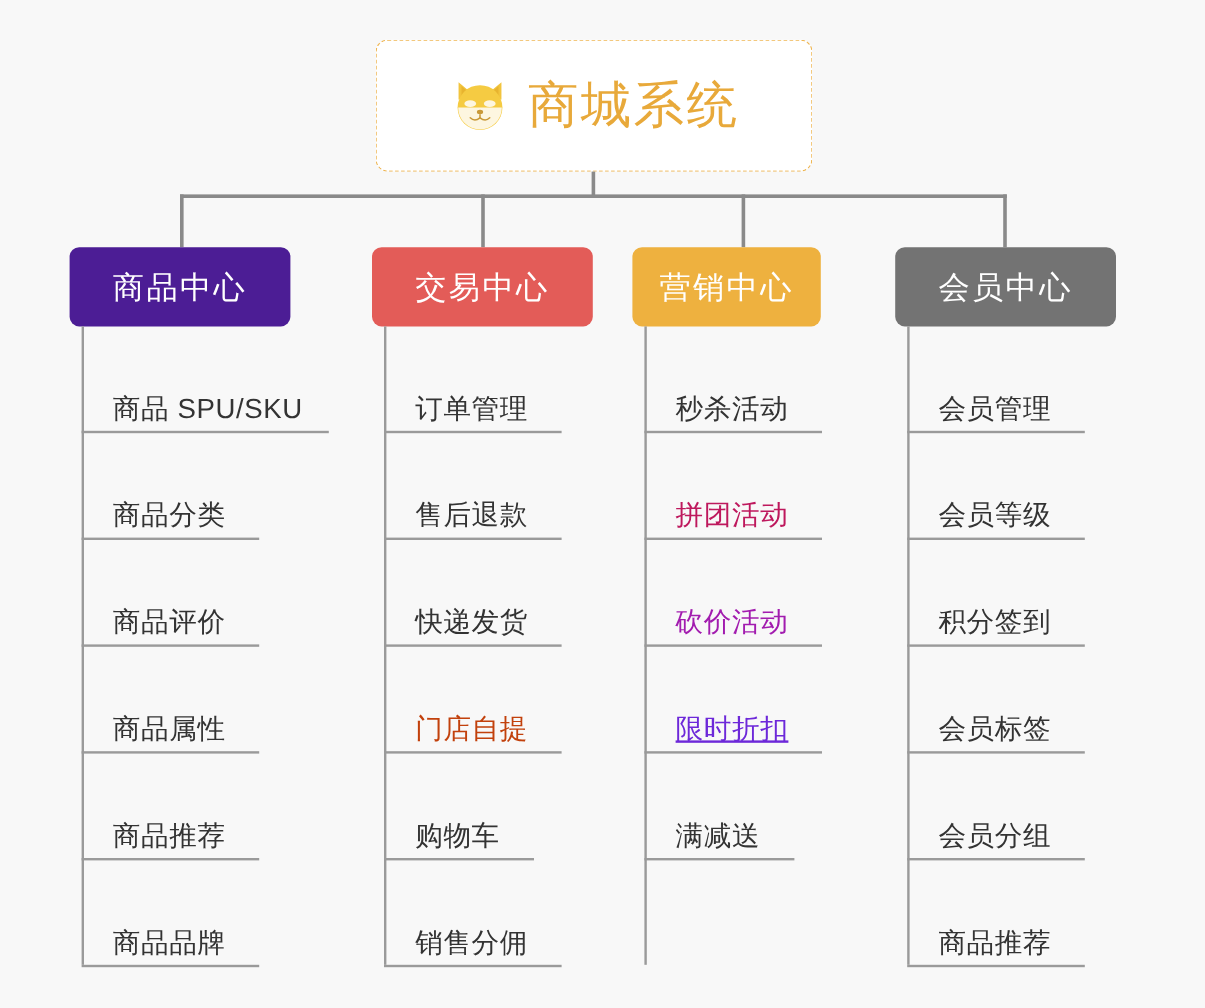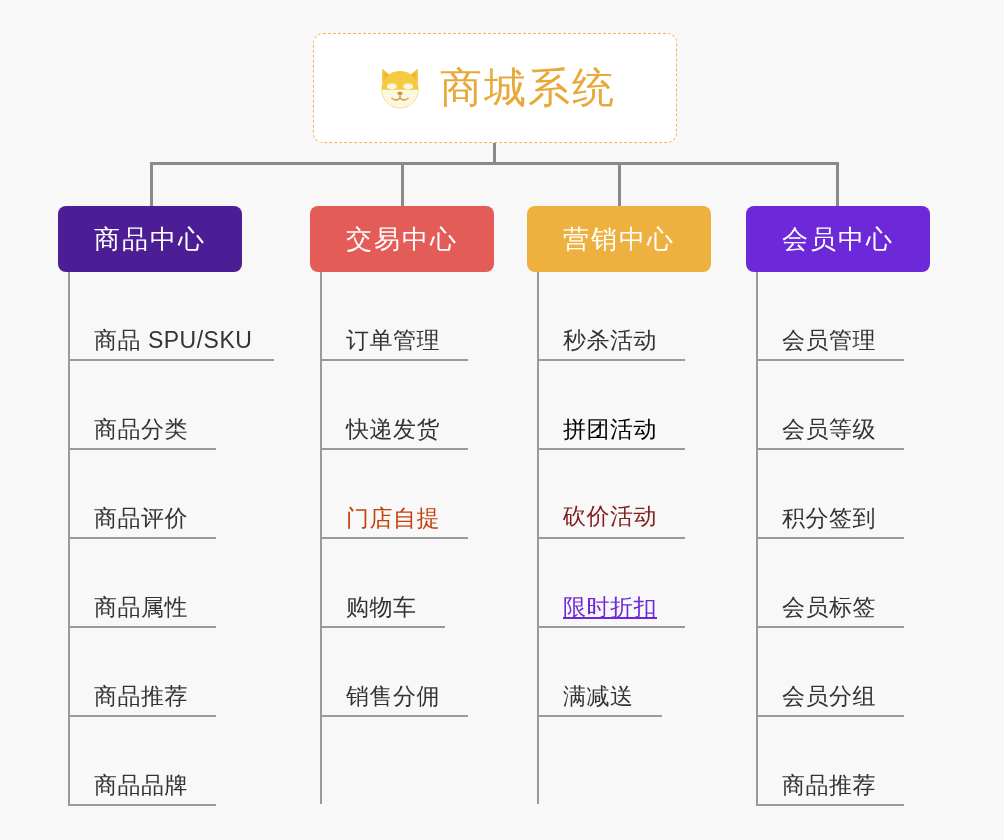--- a/index.html
+++ b/index.html
@@ -203,68 +203,72 @@
       <span>交易中心</span>
     </div>
     <div class="leaf-list">
       <div class="leaf-spine" style="height: 532px; background: rgb(154, 154, 154);"></div>
       <div class="leaf-item">
         <span class="leaf-underline" style="width: 148px; background: rgb(154, 154, 154);"></span>
         <span class="leaf-label" style="color: rgb(51, 51, 51);">订单管理</span>
       </div>
       <div class="leaf-item">
         <span class="leaf-underline" style="width: 148px; background: rgb(154, 154, 154);"></span>
+        <span class="leaf-label" style="color: rgb(51, 51, 51);">售后退款</span>
+      </div>
+      <div class="leaf-item">
+        <span class="leaf-underline" style="width: 148px; background: rgb(154, 154, 154);"></span>
         <span class="leaf-label" style="color: rgb(51, 51, 51);">快递发货</span>
       </div>
       <div class="leaf-item">
         <span class="leaf-underline" style="width: 148px; background: rgb(154, 154, 154);"></span>
         <span class="leaf-label" style="color: #c2410c;">门店自提</span>
       </div>
       <div class="leaf-item">
         <span class="leaf-underline" style="width: 125px; background: rgb(154, 154, 154);"></span>
         <span class="leaf-label" style="color: rgb(51, 51, 51);">购物车</span>
       </div>
       <div class="leaf-item">
         <span class="leaf-underline" style="width: 148px; background: rgb(154, 154, 154);"></span>
         <span class="leaf-label" style="color: rgb(51, 51, 51);">销售分佣</span>
       </div>
     </div>
   </div>
 
   <div class="branch" id="branch-2" style="left: 527px; width: 184px;">
-    <div class="branch-header" style="background: rgb(238, 177, 63); width: 184px;">
+    <div class="branch-header" style="background: rgb(238, 177, 63); width: 157px;">
       <span>营销中心</span>
     </div>
     <div class="leaf-list">
       <div class="leaf-spine" style="height: 532px; background: rgb(154, 154, 154);"></div>
       <div class="leaf-item">
         <span class="leaf-underline" style="width: 148px; background: rgb(154, 154, 154);"></span>
         <span class="leaf-label" style="color: rgb(51, 51, 51);">秒杀活动</span>
       </div>
       <div class="leaf-item">
         <span class="leaf-underline" style="width: 148px; background: rgb(154, 154, 154);"></span>
-        <span class="leaf-label" style="color: #000000; text-align: right;">拼团活动</span>
-      </div>
-      <div class="leaf-item">
-        <span class="leaf-underline" style="width: 148px; background: rgb(154, 154, 154);"></span>
-        <span class="leaf-label" style="color: #7f1d1d; font-family: Liberation Mono, monospace;">砍价活动</span>
+        <span class="leaf-label" style="color: #be185d; text-align: right;">拼团活动</span>
+      </div>
+      <div class="leaf-item">
+        <span class="leaf-underline" style="width: 148px; background: rgb(154, 154, 154);"></span>
+        <span class="leaf-label" style="color: #a21caf;">砍价活动</span>
       </div>
       <div class="leaf-item">
         <span class="leaf-underline" style="width: 148px; background: rgb(154, 154, 154);"></span>
         <span class="leaf-label" style="color: #6d28d9; text-decoration: underline;">限时折扣</span>
       </div>
       <div class="leaf-item">
         <span class="leaf-underline" style="width: 125px; background: rgb(154, 154, 154);"></span>
         <span class="leaf-label" style="color: rgb(51, 51, 51);">满减送</span>
       </div>
     </div>
   </div>
 
   <div class="branch" id="branch-3" style="left: 746px; width: 184px;">
-    <div class="branch-header" style="background: #6d28d9; width: 184px;">
+    <div class="branch-header" style="background: #737373; width: 184px;">
       <span>会员中心</span>
     </div>
     <div class="leaf-list">
       <div class="leaf-spine" style="height: 532px; background: rgb(154, 154, 154);"></div>
       <div class="leaf-item">
         <span class="leaf-underline" style="width: 148px; background: rgb(154, 154, 154);"></span>
         <span class="leaf-label" style="color: rgb(51, 51, 51);">会员管理</span>
       </div>
       <div class="leaf-item">
         <span class="leaf-underline" style="width: 148px; background: rgb(154, 154, 154);"></span>

